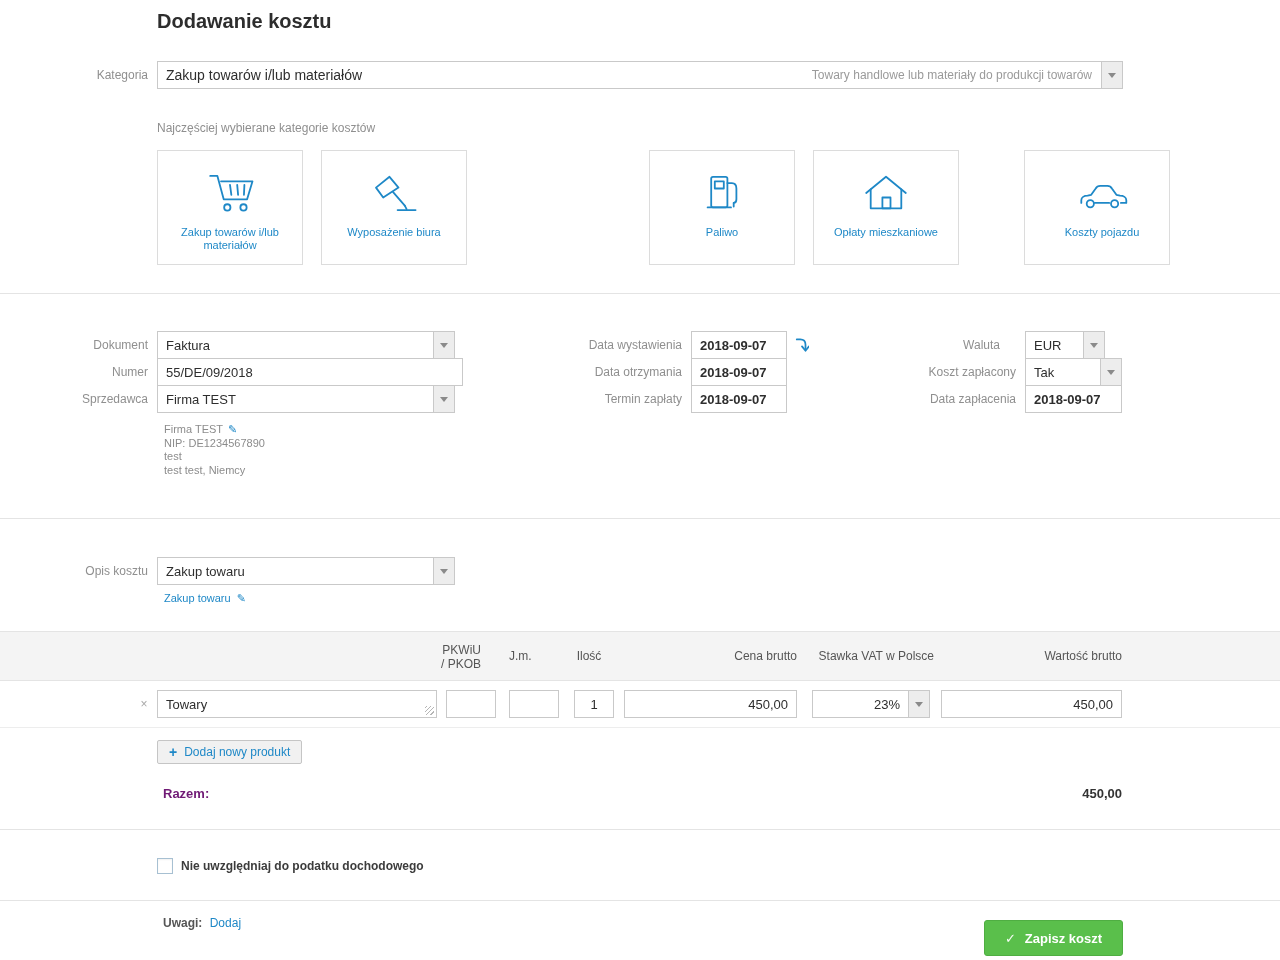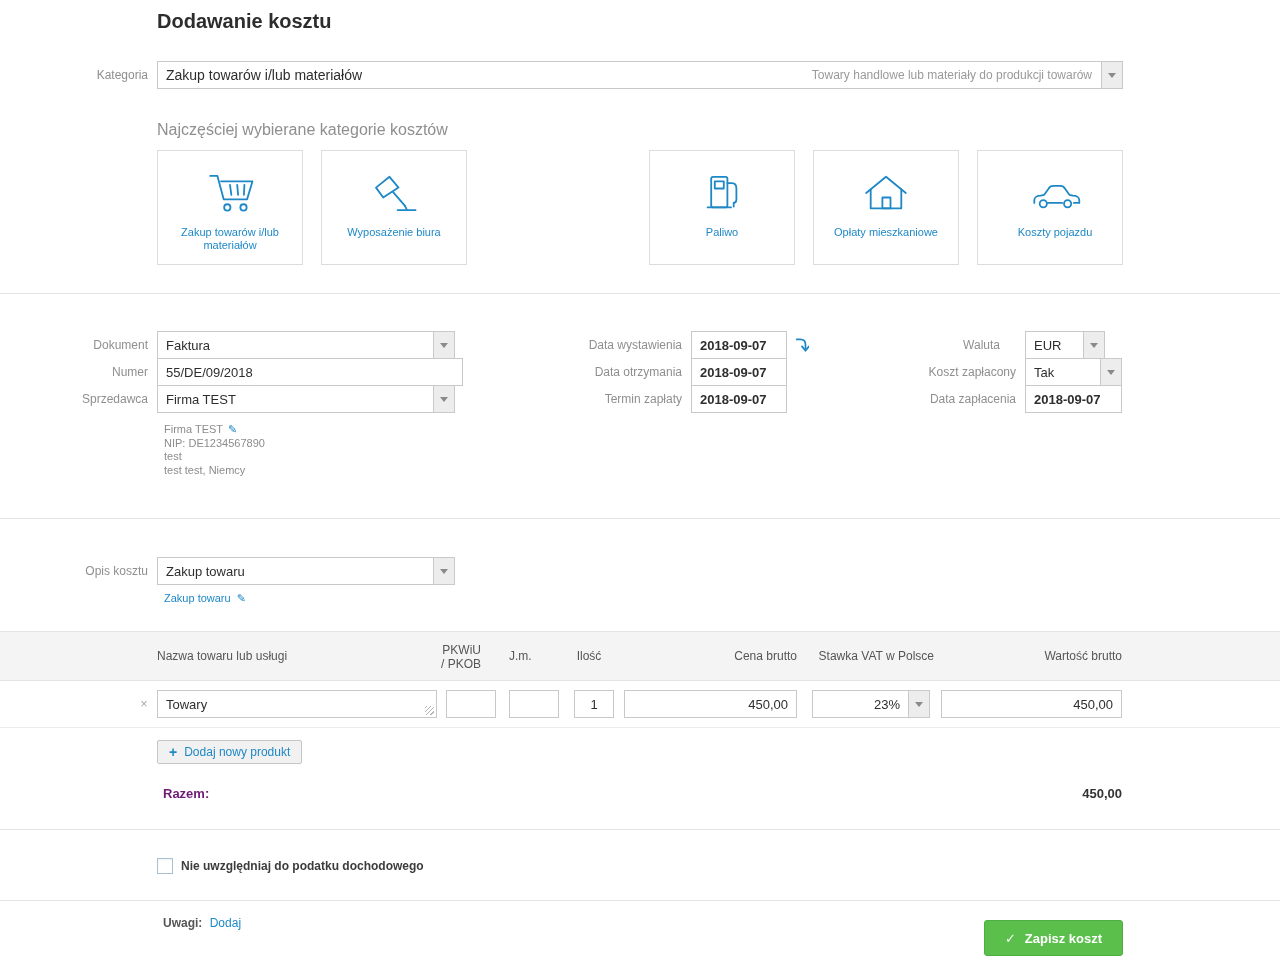--- a/index.html
+++ b/index.html
@@ -25,27 +25,27 @@
   .box .val.right{justify-content:flex-end;}
   .box .val.center{justify-content:center;padding:0 2px;}
   .box .val.bold{font-weight:600;}
   .box .hint{display:flex;align-items:center;color:#9a9a9a;font-size:12px;padding-right:9px;white-space:nowrap;margin-left:40px;}
   .arrowbox{width:21px;background:#ededed;border-left:1px solid var(--border);display:flex;align-items:center;justify-content:center;cursor:pointer;}
   .chev{width:0;height:0;border-left:4px solid transparent;border-right:4px solid transparent;border-top:5px solid #8a8a8a;}
 
   #cat-label{left:0;top:61px;width:148px;}
   #cat-select{left:157px;top:61px;width:966px;}
   #cat-select .val{font-size:14px;}
-  #cat-subtitle{left:157px;top:121px;font-size:16px;color:var(--label);}
+  #cat-subtitle{left:157px;top:121px;font-size:12px;color:var(--label);}
 
   .card{position:absolute;top:150px;width:146px;height:115px;border:1px solid #dcdcdc;background:#fff;display:flex;flex-direction:column;align-items:center;cursor:pointer;}
   .card .icon-wrap{margin-top:18px;height:48px;display:flex;align-items:center;justify-content:center;color:var(--accent);}
   .card .card-label{margin-top:9px;color:var(--accent);font-size:11px;line-height:13px;text-align:center;padding:0 12px;}
   #card-0{left:157px;} #card-1{left:321px;} #card-2{left:485px;}
-  #card-3{left:649px;} #card-4{left:813px;} #card-5{left:977px;padding-left:10px;}
+  #card-3{left:649px;} #card-4{left:813px;} #card-5{left:1024px;padding-left:10px;}
   .card svg{display:block;}
 
   #div-1{top:293px;} #div-2{top:518px;} #div-3{top:829px;} #div-4{top:900px;}
 
   #lbl-dokument{left:0;top:331px;width:148px;}
   #lbl-numer{left:0;top:358px;width:148px;}
   #lbl-sprzedawca{left:0;top:385px;width:148px;}
   #f-dokument{left:157px;top:331px;width:298px;}
   #f-numer{left:157px;top:358px;width:306px;}
   #f-sprzedawca{left:157px;top:385px;width:298px;}
@@ -260,21 +260,20 @@
     <span class="val">Zakup towaru</span>
     <span class="arrowbox">
         <span class="chev"></span>
       </span>
   </div>
   <div class="abs" id="opis-edit">
     <span>Zakup towaru</span><span class="pencil">✎</span>
   </div>
 
   <div class="thead">
-    <span class="h" id="h-name">Nazwa towaru lub usługi</span>
     <span class="h" id="h-pkwiu">
       <span>PKWiU</span><br>
       <span>/ PKOB</span>
     </span>
     <span class="h" id="h-jm">J.m.</span>
     <span class="h" id="h-ilosc">Ilość</span>
     <span class="h" id="h-cena">Cena brutto</span>
     <span class="h" id="h-vat">Stawka VAT w Polsce</span>
     <span class="h" id="h-wartosc">Wartość brutto</span>
   </div>

